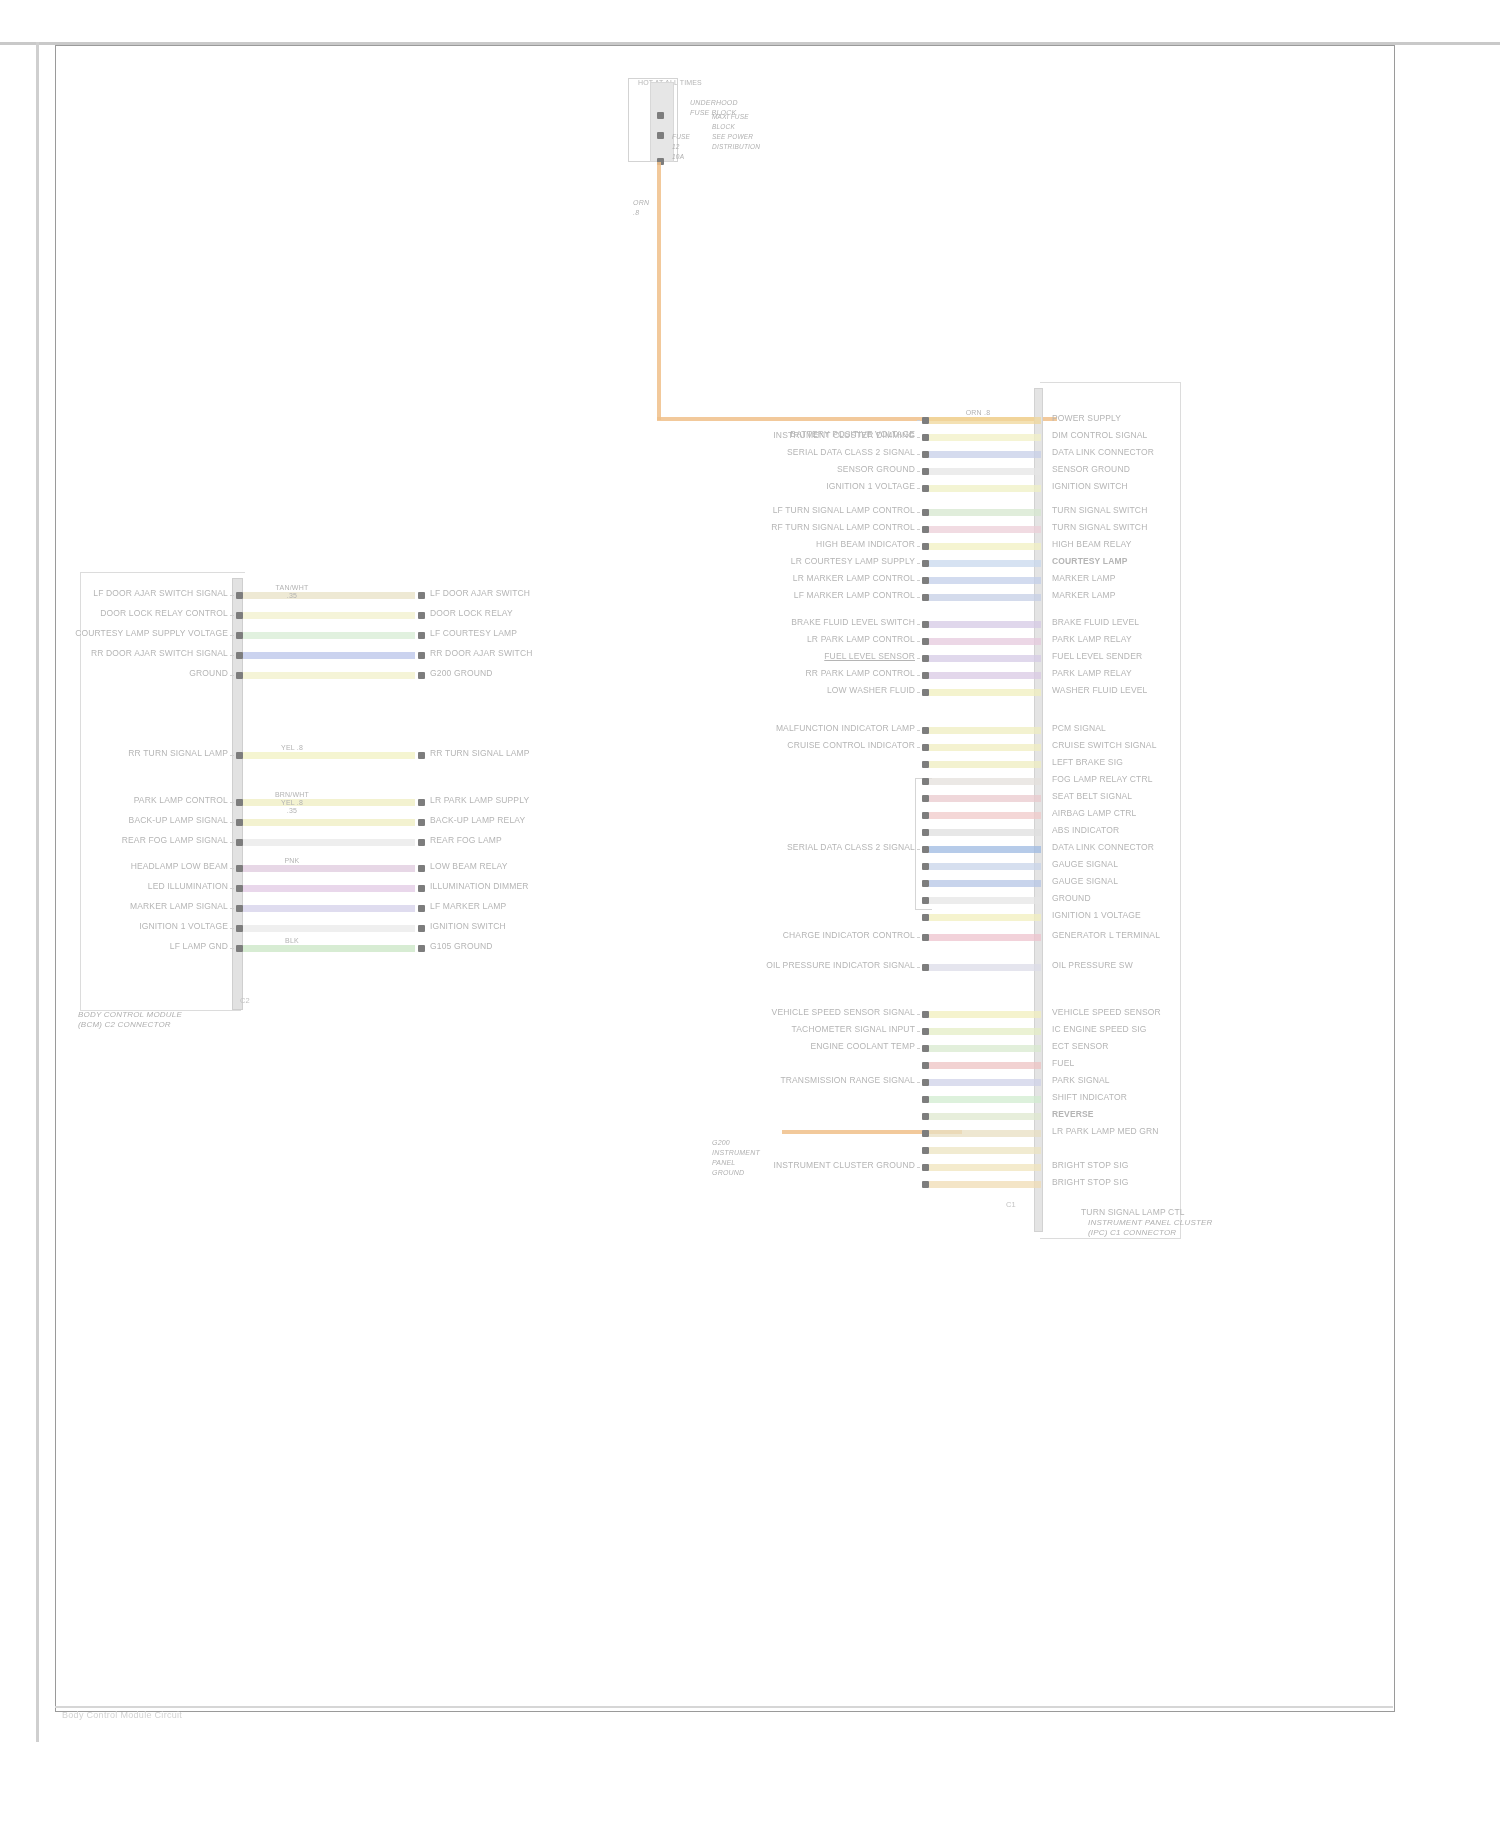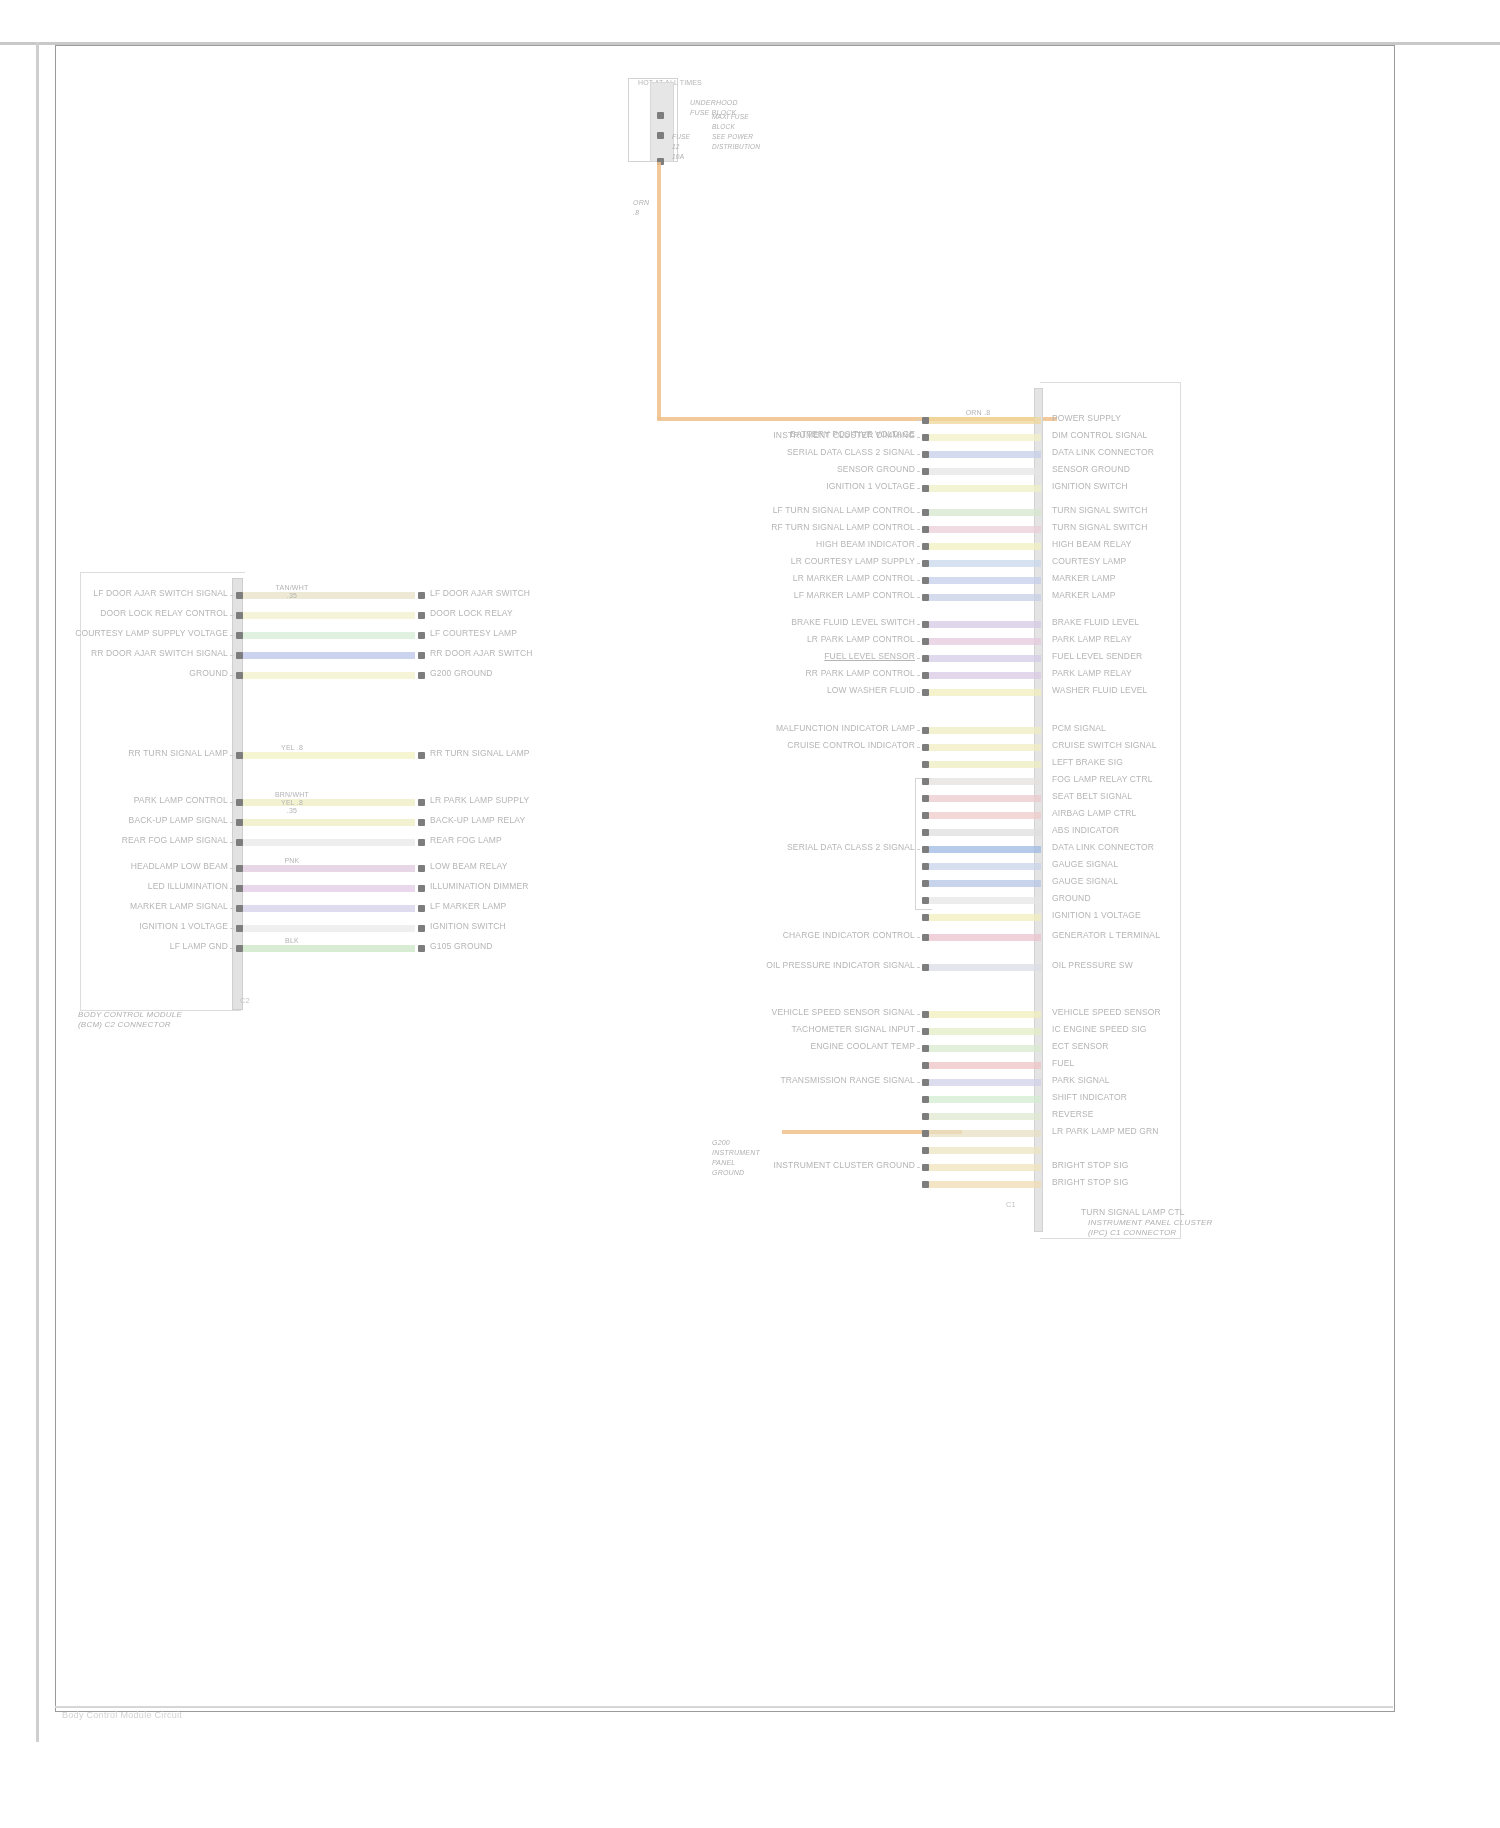--- a/index.html
+++ b/index.html
@@ -236,21 +236,21 @@
       <div class="lbl" style="left: 1052px; top: 523px;">TURN SIGNAL SWITCH</div>
       <div class="lbl r" style="left: 675px; top: 540px; width: 240px;">HIGH BEAM INDICATOR</div>
       <div class="wline" style="left: 917px; top: 546px; width: 3px;"></div>
       <div class="pin" style="left: 922px; top: 543px;"></div>
       <div class="wire" style="left: 929px; top: 543px; width: 112px; background: rgb(242, 240, 194);"></div>
       <div class="lbl" style="left: 1052px; top: 540px;">HIGH BEAM RELAY</div>
       <div class="lbl r" style="left: 675px; top: 557px; width: 240px;">LR COURTESY LAMP SUPPLY</div>
       <div class="wline" style="left: 917px; top: 563px; width: 3px;"></div>
       <div class="pin" style="left: 922px; top: 560px;"></div>
       <div class="wire" style="left: 929px; top: 560px; width: 112px; background: rgb(200, 216, 238);"></div>
-      <div class="lbl" style="left: 1052px; top: 557px;">COURTESY LAMP</div>
+      <div class="lbl" style="left: 1052px; top: 557px; font-weight: bold;">COURTESY LAMP</div>
       <div class="lbl r" style="left: 675px; top: 574px; width: 240px;">LR MARKER LAMP CONTROL</div>
       <div class="wline" style="left: 917px; top: 580px; width: 3px;"></div>
       <div class="pin" style="left: 922px; top: 577px;"></div>
       <div class="wire" style="left: 929px; top: 577px; width: 112px; background: rgb(195, 207, 234);"></div>
       <div class="lbl" style="left: 1052px; top: 574px;">MARKER LAMP</div>
       <div class="lbl r" style="left: 675px; top: 591px; width: 240px;">LF MARKER LAMP CONTROL</div>
       <div class="wline" style="left: 917px; top: 597px; width: 3px;"></div>
       <div class="pin" style="left: 922px; top: 594px;"></div>
       <div class="wire" style="left: 929px; top: 594px; width: 112px; background: rgb(197, 207, 230);"></div>
       <div class="lbl" style="left: 1052px; top: 591px;">MARKER LAMP</div>
@@ -353,21 +353,21 @@
 RANGE SIGNAL</div>
       <div class="wline" style="left: 917px; top: 1082px; width: 3px;"></div>
       <div class="pin" style="left: 922px; top: 1079px;"></div>
       <div class="wire" style="left: 929px; top: 1079px; width: 112px; background: rgb(207, 210, 232);"></div>
       <div class="lbl" style="left: 1052px; top: 1076px;">PARK SIGNAL</div>
       <div class="pin" style="left: 922px; top: 1096px;"></div>
       <div class="wire" style="left: 929px; top: 1096px; width: 112px; background: rgb(210, 236, 208);"></div>
       <div class="lbl" style="left: 1052px; top: 1093px;">SHIFT INDICATOR</div>
       <div class="pin" style="left: 922px; top: 1113px;"></div>
       <div class="wire" style="left: 929px; top: 1113px; width: 112px; background: rgb(223, 232, 207);"></div>
-      <div class="lbl" style="left: 1052px; top: 1110px;">REVERSE</div>
+      <div class="lbl" style="left: 1052px; top: 1110px; font-weight: bold;">REVERSE</div>
       <div class="pin" style="left: 922px; top: 1130px;"></div>
       <div class="wire" style="left: 929px; top: 1130px; width: 112px; background: rgb(232, 223, 194);"></div>
       <div class="lbl" style="left: 1052px; top: 1127px;">LR PARK LAMP MED GRN</div>
       <div class="pin" style="left: 922px; top: 1147px;"></div>
       <div class="wire" style="left: 929px; top: 1147px; width: 112px; background: rgb(236, 228, 194);"></div>
       <div class="lbl" style="left: 1052px; top: 1208px; margin-left: 29px;">TURN SIGNAL LAMP CTL</div>
       <div class="lbl r" style="left: 675px; top: 1161px; width: 240px;">INSTRUMENT CLUSTER GROUND</div>
       <div class="wline" style="left: 917px; top: 1167px; width: 3px;"></div>
       <div class="pin" style="left: 922px; top: 1164px;"></div>
       <div class="wire" style="left: 929px; top: 1164px; width: 112px; background: rgb(240, 228, 188);"></div>

